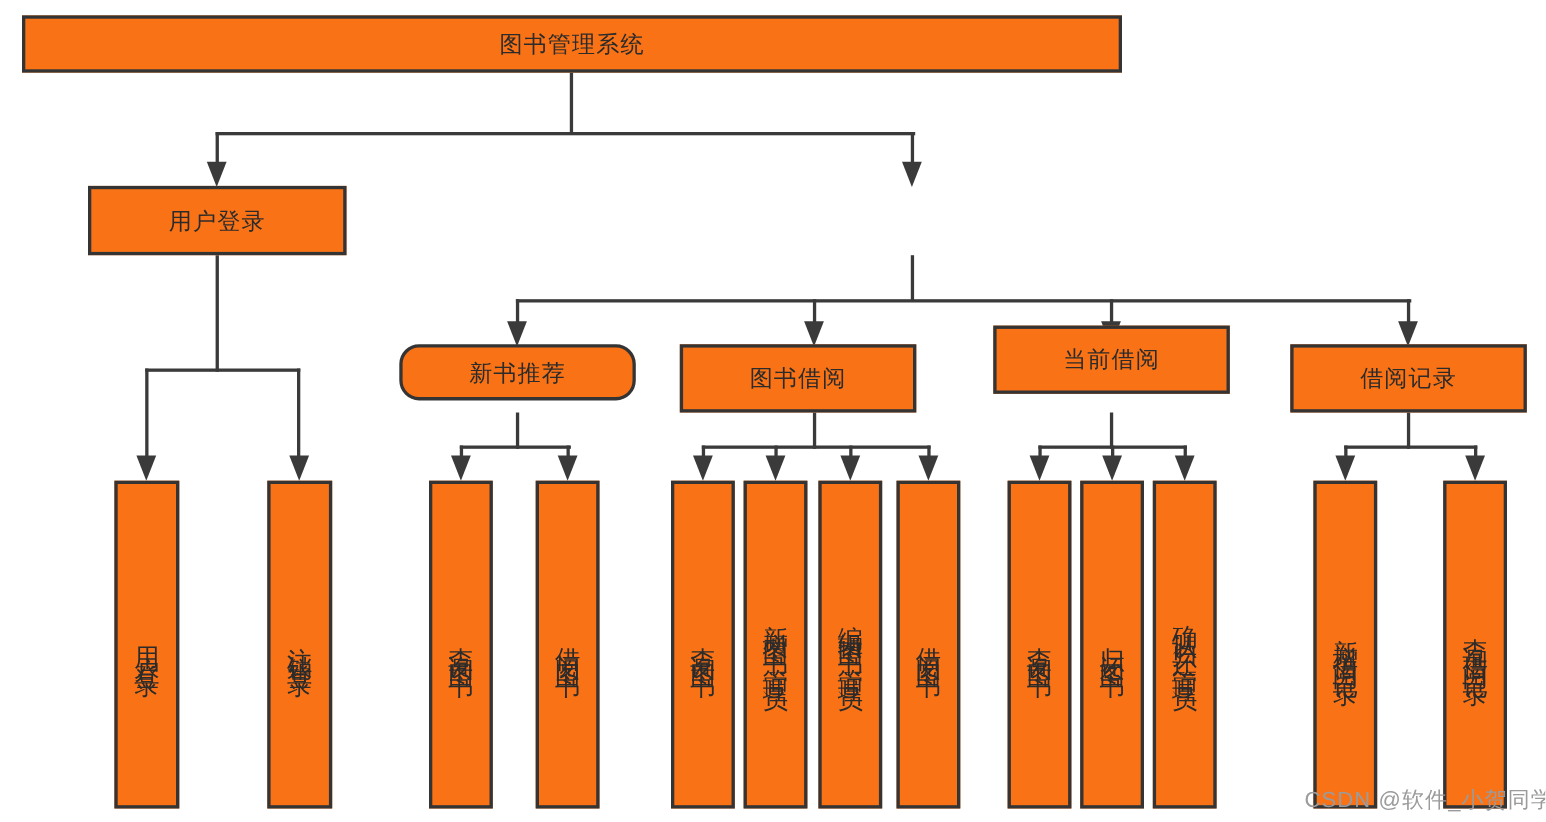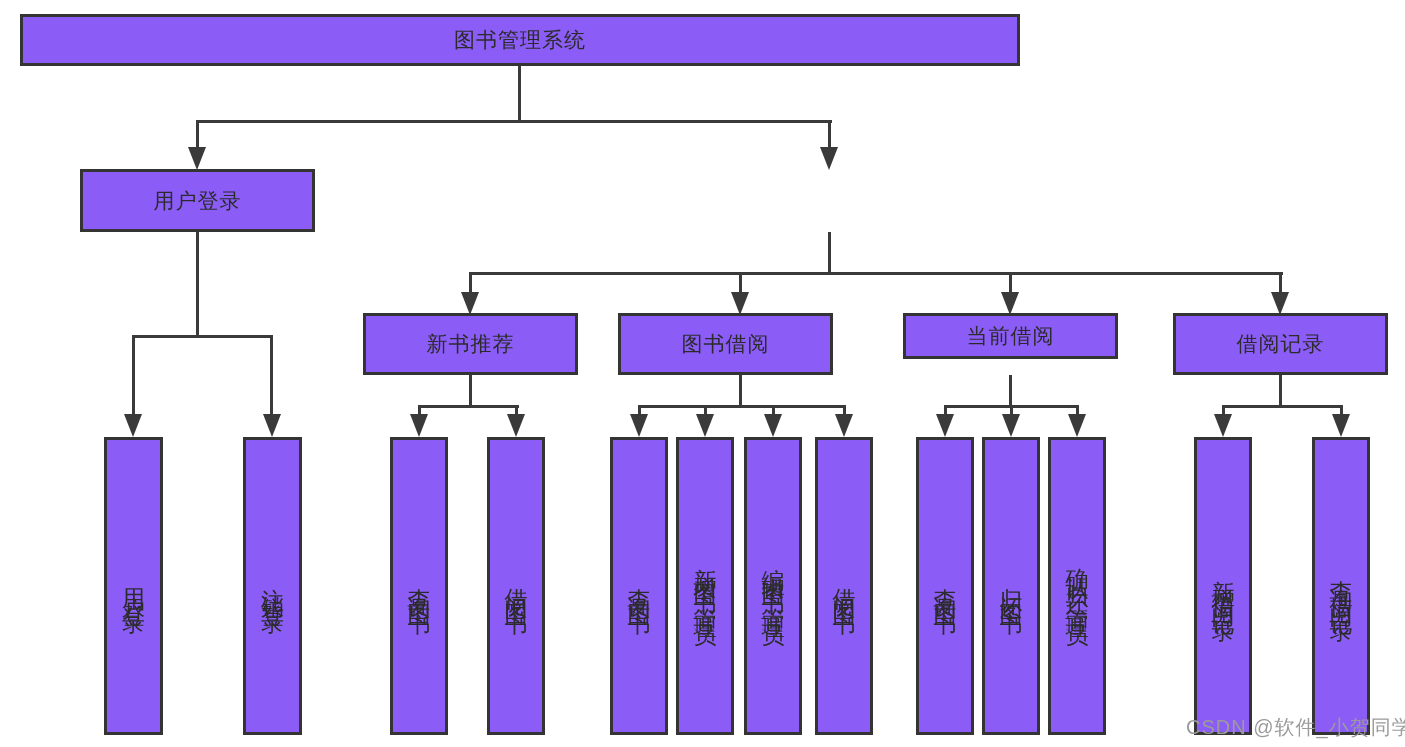--- a/index.html
+++ b/index.html
@@ -8,21 +8,21 @@
     width: 1405px;
     height: 747px;
     background: #ffffff;
     font-family: "Liberation Sans", sans-serif;
     overflow: hidden;
   }
   .box {
     position: absolute;
     box-sizing: border-box;
     border: 3px solid #343434;
-    background: #8b5cf6;
+    background: #f97316;
     display: flex;
     align-items: center;
     justify-content: center;
     color: #2b2b2b;
   }
   .hbox { font-size: 21px; letter-spacing: 1px; }
   .vbox .vtext {
     writing-mode: vertical-rl;
     text-orientation: mixed;
     font-size: 23px;
@@ -112,27 +112,27 @@
   <div class="arrow" style="left:1332px;top:414px;"></div>
 
   <div class="box hbox" style="left:20px;top:14px;width:1000px;height:52px;">
     <span>图书管理系统</span>
   </div>
 
   <div class="box hbox" style="left:80px;top:169px;width:235px;height:63px;">
     <span>用户登录</span>
   </div>
 
-  <div class="box hbox" style="left:363px;top:313px;width:215px;height:62px;">
+  <div class="box hbox" style="left:363px;top:313px;width:215px;height:51px;border-radius:18px;">
     <span>新书推荐</span>
   </div>
   <div class="box hbox" style="left:618px;top:313px;width:215px;height:62px;text-align:center;">
     <span>图书借阅</span>
   </div>
-  <div class="box hbox" style="left:903px;top:313px;width:215px;height:46px;">
+  <div class="box hbox" style="left:903px;top:296px;width:215px;height:62px;">
     <span>当前借阅</span>
   </div>
   <div class="box hbox" style="left:1173px;top:313px;width:215px;height:62px;">
     <span>借阅记录</span>
   </div>
 
   <div class="box vbox" style="left:104px;top:437px;width:59px;height:298px;">
     <span class="vtext">用户登录</span>
   </div>
   <div class="box vbox" style="left:243px;top:437px;width:59px;height:298px;">

